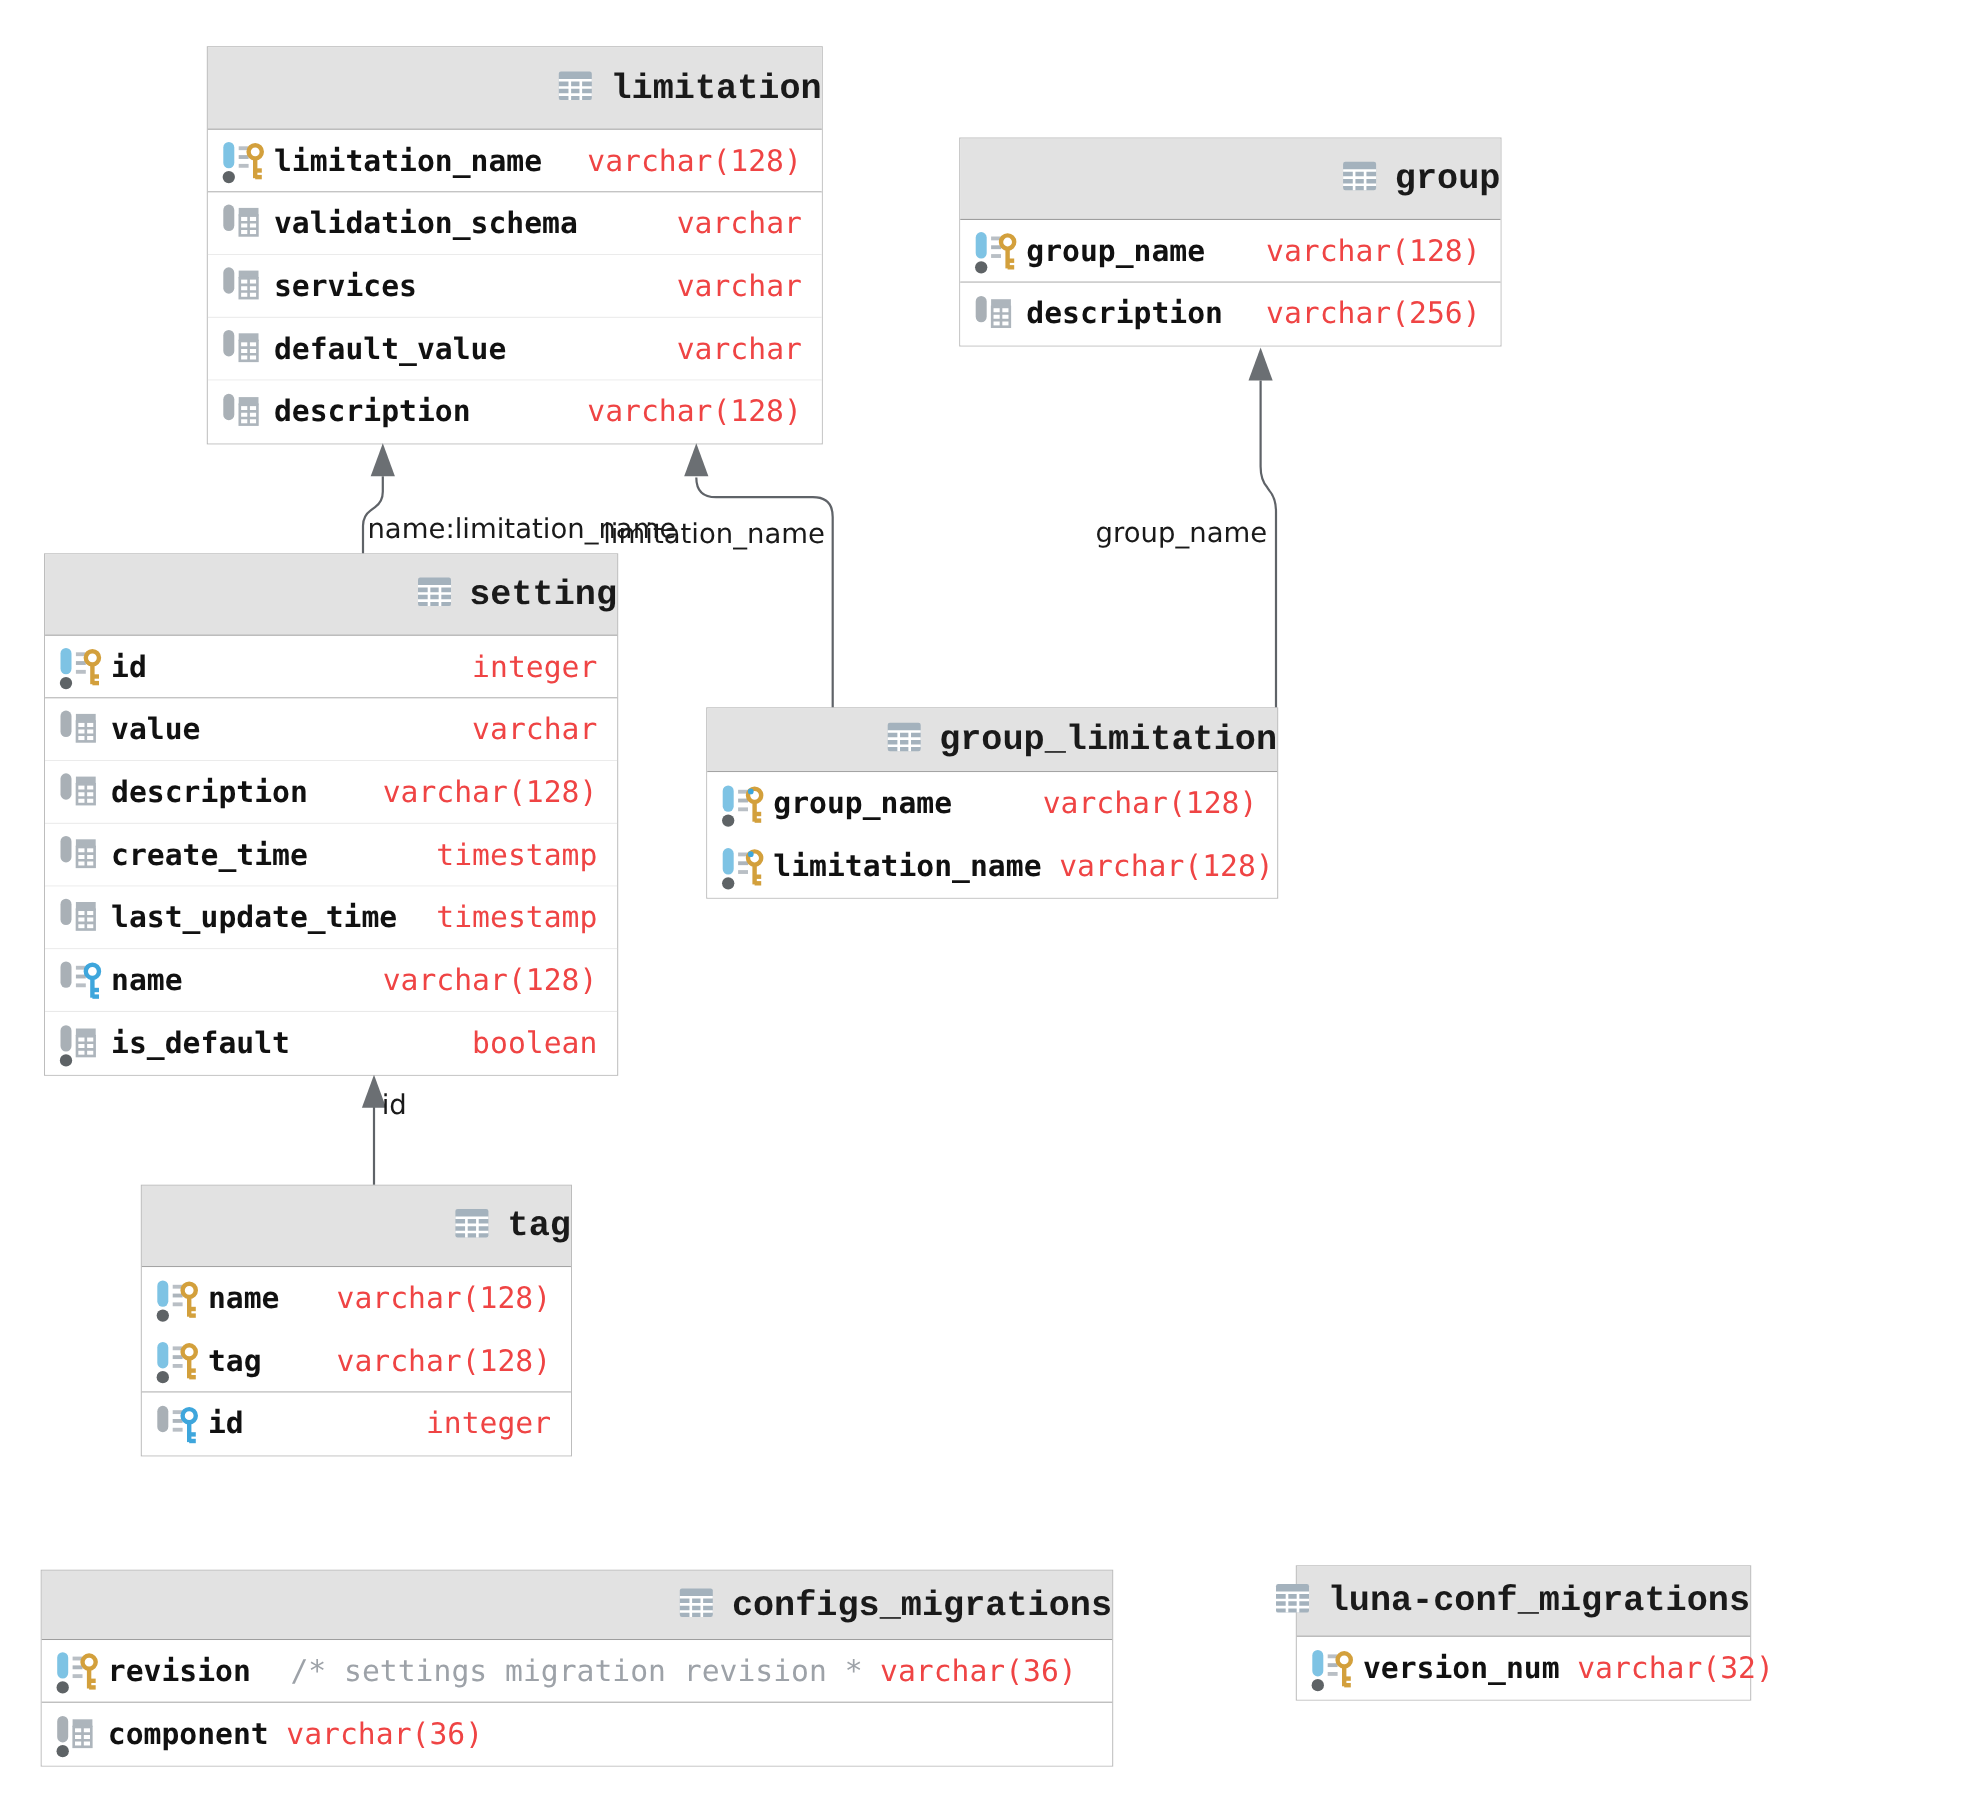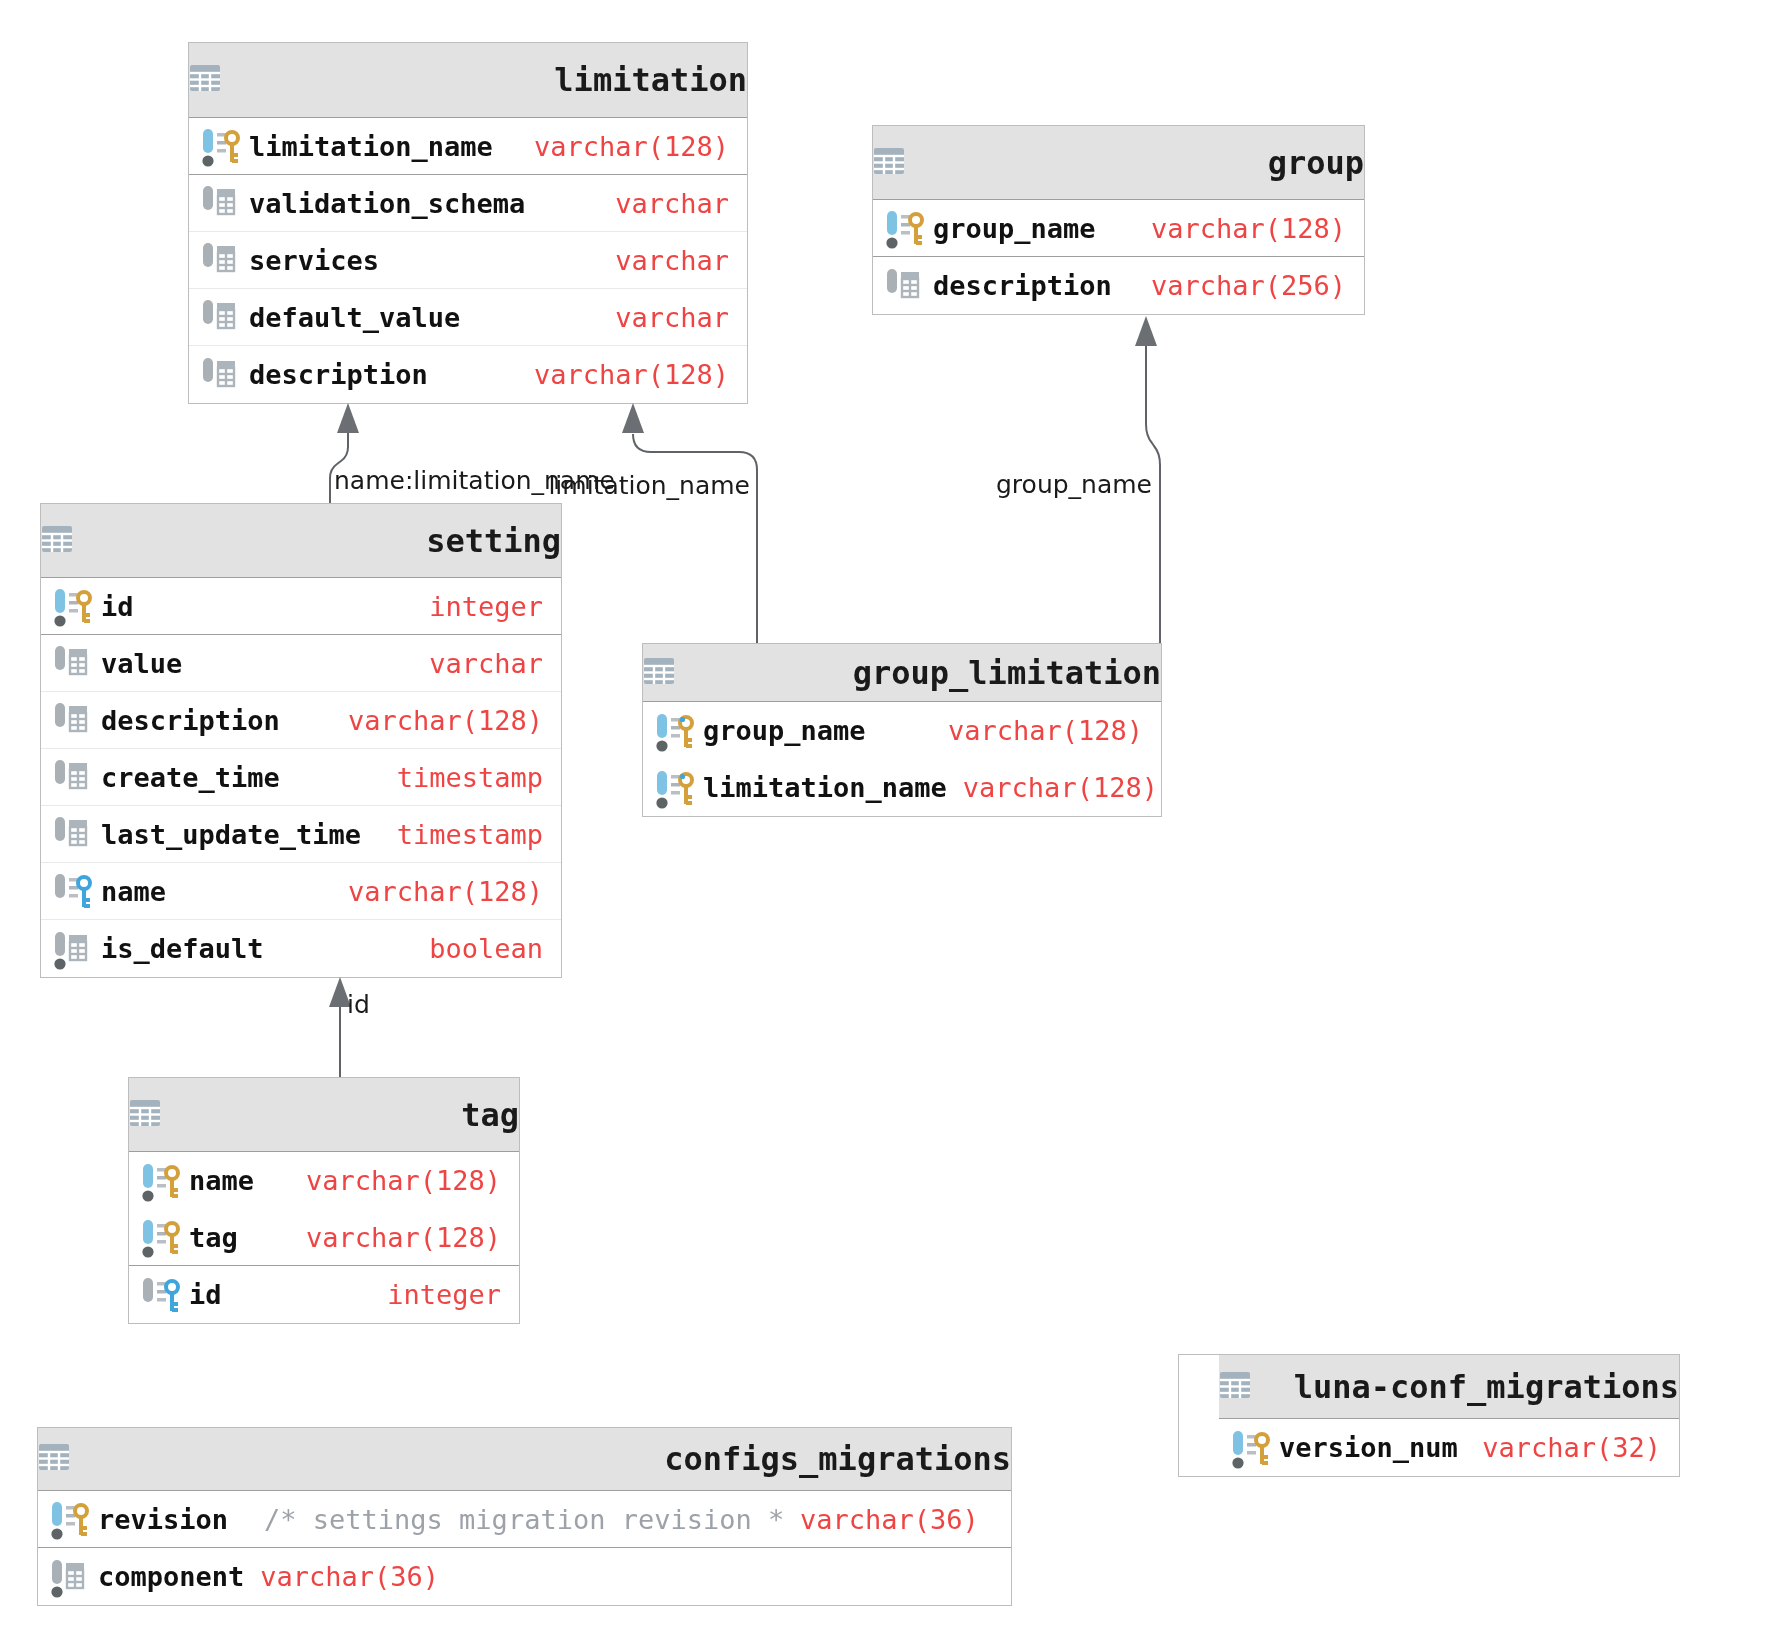--- a/index.html
+++ b/index.html
@@ -13,23 +13,24 @@
   #arrow-layer{position:absolute;left:0;top:0;pointer-events:none;}
   .er-table{
     position:absolute;
     background:#ffffff;
     border:1px solid #bdbdbd;
     box-sizing:border-box;
   }
   .er-header{
     background:#e2e2e2;
     border-bottom:1px solid #9e9e9e;
-    display:flex;align-items:center;justify-content:space-between;
+    display:flex;align-items:center;justify-content:flex-end;
     gap:16px;
     box-sizing:border-box;
+    font-family:Liberation Mono, monospace;
   }
   .er-title{
     font-size:32px;
     font-weight:bold;
     color:#1a1a1a;
     white-space:nowrap;
   }
   .er-row{
     display:flex;align-items:center;
     padding:0 18px 0 12px;
@@ -451,21 +452,21 @@
   <line x1="25" y1="15" x2="25" y2="33" stroke="#adb5bc" stroke-width="2.4"></line>
   <line x1="17" y1="21" x2="33" y2="21" stroke="#adb5bc" stroke-width="2.4"></line>
   <line x1="17" y1="27" x2="33" y2="27" stroke="#adb5bc" stroke-width="2.4"></line>
               </svg></span>
     <span class="col-name">component</span>
             <span class="col-spacer" style="flex: 0 0 0px;"></span>
     <span class="col-type">varchar(36)</span>
   </div>
         </div>
   </div>
-      <div class="er-table" style="left: 1178px; top: 1354px; width: 502px; padding-left: 40px;">
+      <div class="er-table" style="left: 1178px; top: 1423px; width: 414px;">
     <div class="er-header" style="height: 64px;">
       <span class="hdr-icon"><svg width="32" height="30" viewBox="0 0 32 30">
       <rect x="1" y="2" width="30" height="26" rx="2" fill="#a4b2bd"></rect>
       <line x1="1" y1="10" x2="31" y2="10" stroke="#fff" stroke-width="2.4"></line>
       <line x1="1" y1="16.5" x2="31" y2="16.5" stroke="#fff" stroke-width="2.4"></line>
       <line x1="1" y1="23" x2="31" y2="23" stroke="#fff" stroke-width="2.4"></line>
       <line x1="11" y1="10" x2="11" y2="28" stroke="#fff" stroke-width="2.4"></line>
       <line x1="21" y1="10" x2="21" y2="28" stroke="#fff" stroke-width="2.4"></line>
     </svg></span>
       <span class="er-title">luna-conf_migrations</span>

